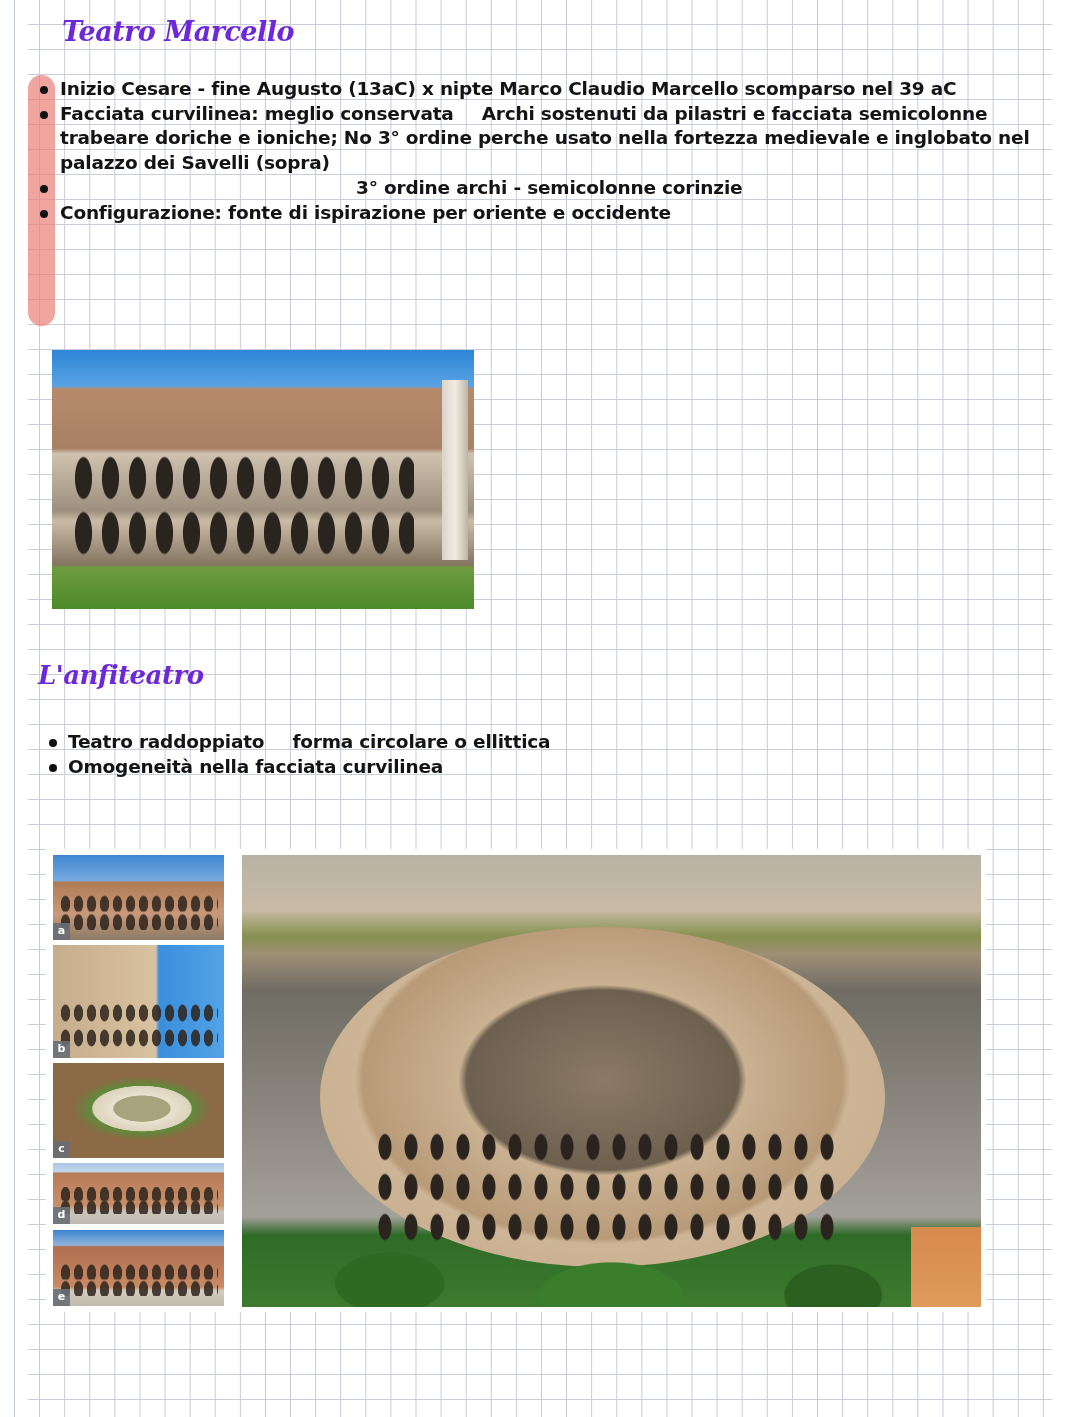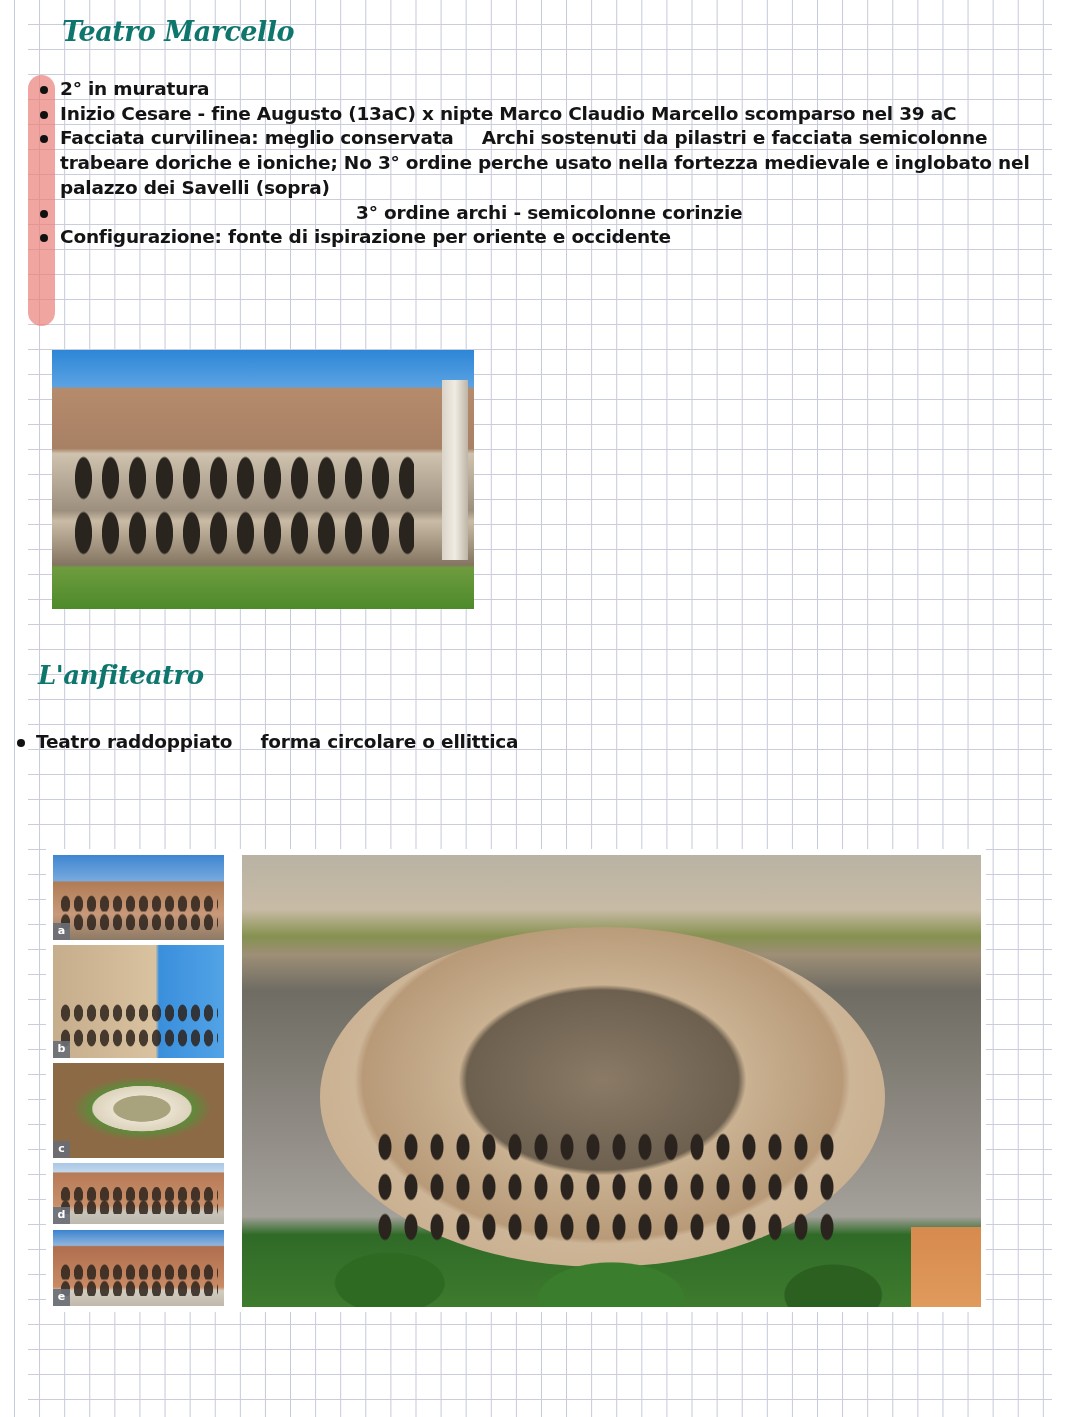--- a/index.html
+++ b/index.html
@@ -14,38 +14,38 @@
     background-size: 25.1px 100%;
     pointer-events: none;
   }
   .grid-h {
     position: absolute; left: 28px; top: 0; width: 1024px; height: 1417px;
     background-image: linear-gradient(to bottom, transparent 24px, #c9cddc 24px, #c9cddc 25.4px, transparent 25.4px);
     background-size: 100% 25px;
     pointer-events: none;
   }
   .title {
-    position: absolute; color: #0f766e;
+    position: absolute; color: #6d28d9;
     font-family: "DejaVu Serif", serif; font-style: italic; font-weight: bold;
     letter-spacing: -0.5px; white-space: nowrap;
   }
   .title-1 { left: 62px; top: 16px; font-size: 27px; }
   .title-2 { left: 38px; top: 660px; font-size: 26px; font-style: italic; }
   .highlight-bar {
     position: absolute; left: 28px; top: 75px; width: 27px; height: 251px;
     background: rgba(236, 130, 124, 0.72); border-radius: 14px;
   }
   .note-list { position: absolute; margin: 0; padding: 0; list-style: none; }
   .note-list li {
     position: relative; font-size: 18.5px; line-height: 24.7px; font-weight: bold;
     color: #141414; white-space: nowrap; letter-spacing: -0.2px;
     font-family: "DejaVu Sans", sans-serif;
   }
   .note-list.l1 { left: 60px; top: 77px; }
-  .note-list.l2 { left: 36px; top: 730px; }
+  .note-list.l2 { left: 68px; top: 730px; }
   .bullet {
     position: absolute; width: 8px; height: 8px; border-radius: 50%; background: #111;
     top: 9px;
   }
   .l1 .bullet { left: -20px; }
   .l2 .bullet { left: -19px; }
   .cont { display: block; }
   .indent { display: inline-block; width: 296px; }
   .gap { display: inline-block; width: 28px; }
   .arrow { color: #e8402f; }
@@ -111,24 +111,20 @@
 
 <div class="grid-v"></div>
 <div class="grid-h"></div>
 
 <div class="title title-1">Teatro Marcello</div>
 <div class="highlight-bar"></div>
 
 <ul class="note-list l1">
   <li>
     <span class="bullet"></span>
-    <span>2° in muratura</span>
-  </li>
-  <li>
-    <span class="bullet"></span>
     <span>Inizio Cesare - fine Augusto (13aC) x nipte Marco Claudio Marcello scomparso nel 39 aC</span>
   </li>
   <li>
     <span class="bullet"></span>
     <span>Facciata curvilinea: meglio conservata</span><span class="gap"></span><span>Archi sostenuti da pilastri e facciata semicolonne</span>
     <span class="cont">trabeare doriche e ioniche; No 3° ordine perche usato nella fortezza medievale e inglobato nel</span>
     <span class="cont">palazzo dei Savelli (sopra)</span>
   </li>
   <li>
     <span class="bullet"></span>
@@ -144,20 +140,24 @@
   <div class="arches"></div>
   <div class="column"></div>
 </div>
 
 <div class="title title-2">L'anfiteatro</div>
 
 <ul class="note-list l2">
   <li>
     <span class="bullet"></span>
     <span>Teatro raddoppiato</span><span class="gap"></span><span>forma circolare o ellittica</span>
+  </li>
+  <li>
+    <span class="bullet"></span>
+    <span>Omogeneità nella facciata curvilinea</span>
   </li>
 </ul>
 
 <div class="images-panel"></div>
 
 <div class="thumb thumb-a">
   <div class="arches"></div>
   <div class="thumb-label">a</div>
 </div>
 <div class="thumb thumb-b">

